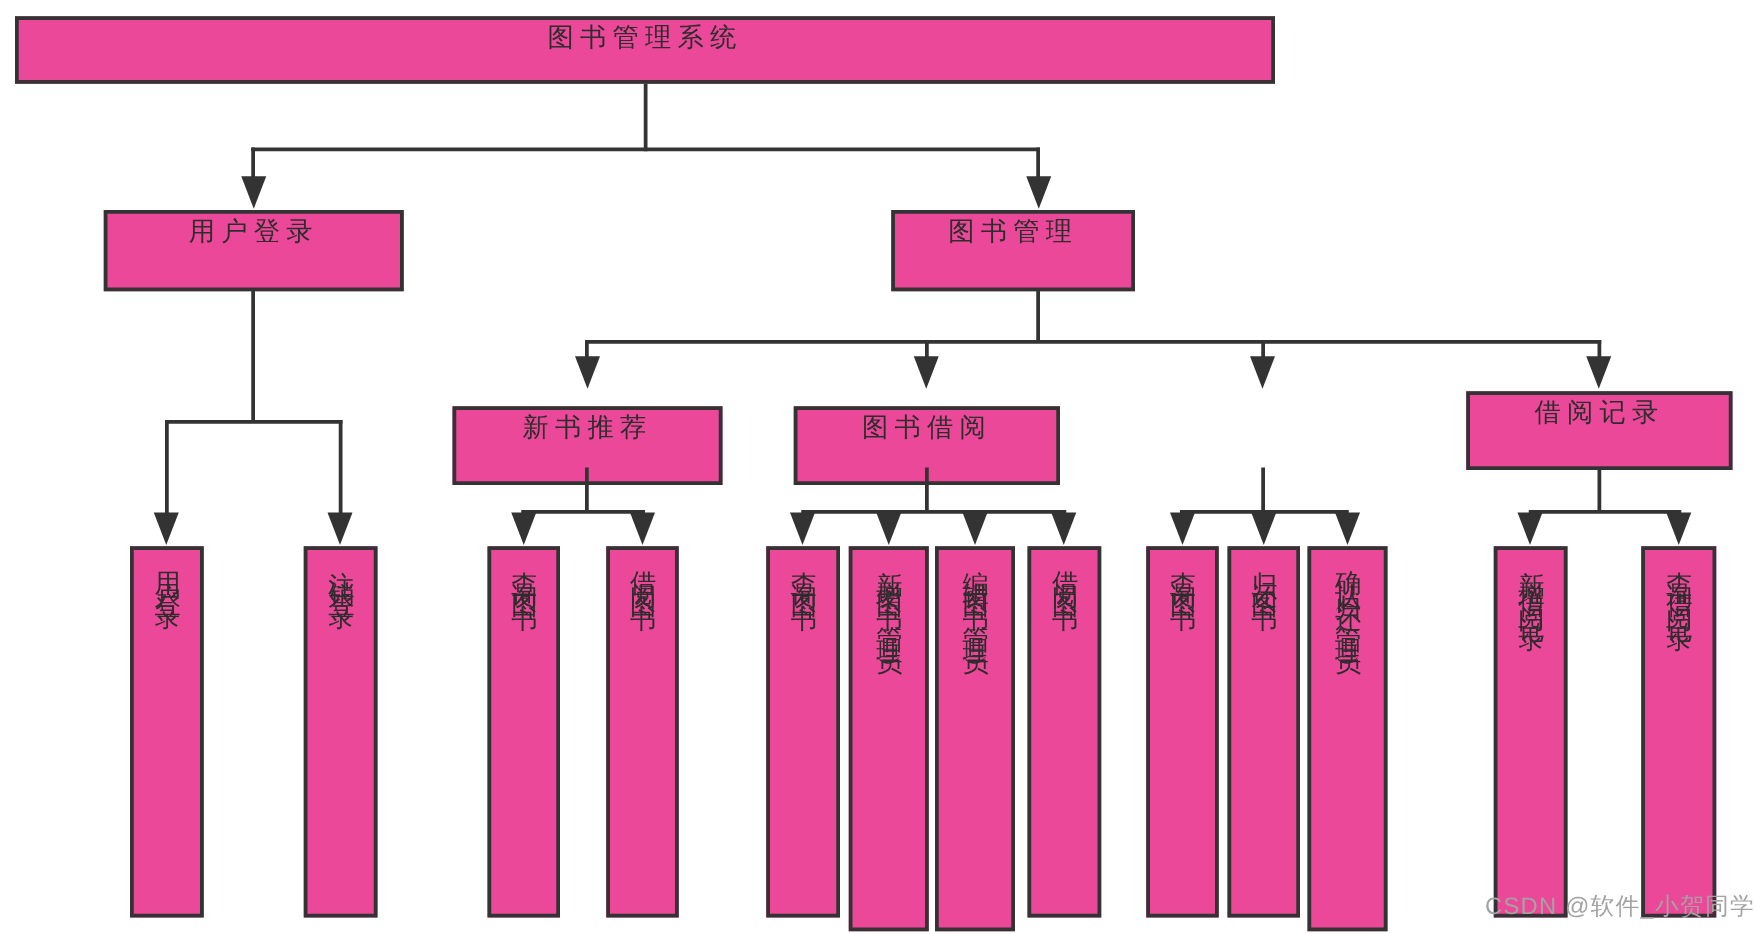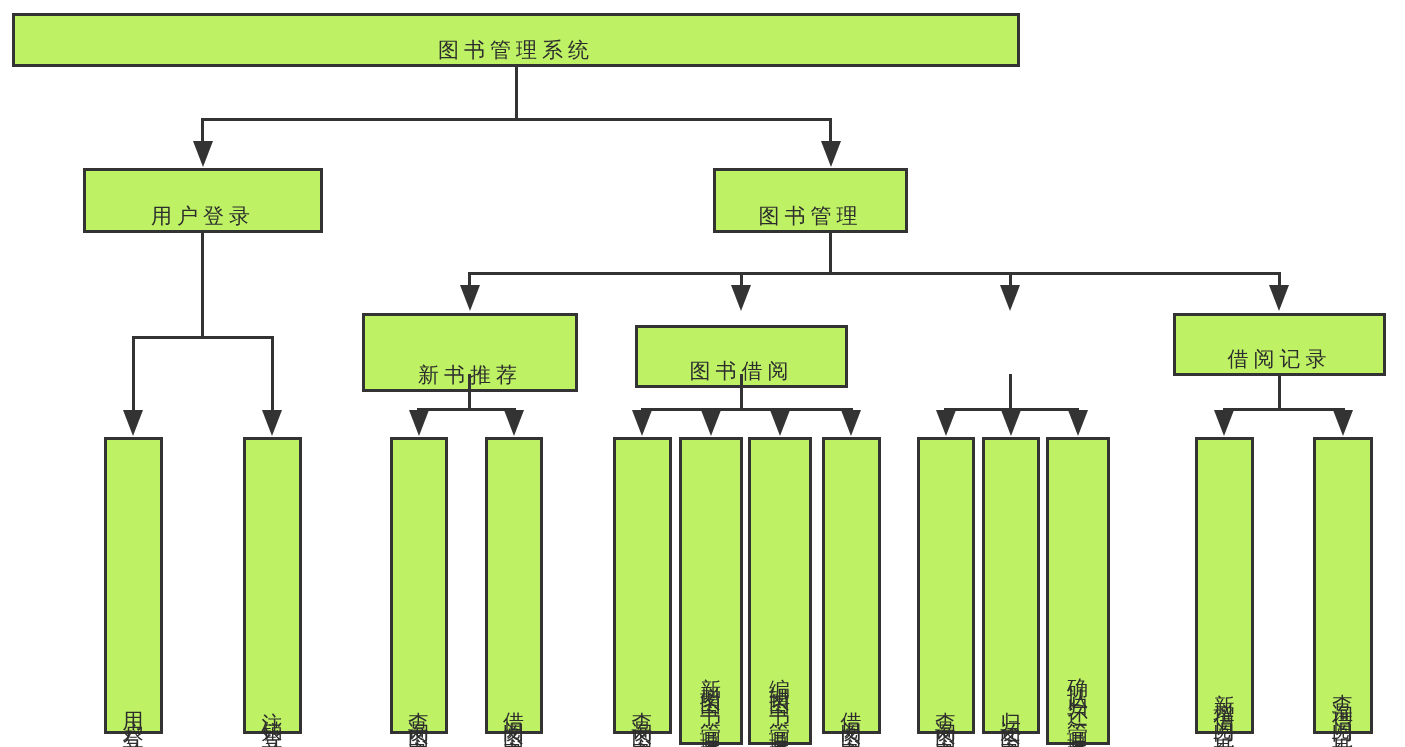--- a/index.html
+++ b/index.html
@@ -15,24 +15,24 @@
   }
   .canvas{
     position:relative;
     width:1405px;height:747px;
     background:var(--background);
     overflow:hidden;
   }
   .node{
     position:absolute;
     box-sizing:border-box;
-    background:#bef264;
+    background:#ec4899;
     border:3px solid var(--line);
     display:flex;
-    align-items:flex-end;
+    align-items:flex-start;
     justify-content:center;
     color:var(--text);
     font-size:21px;
   }
   .node.h .lbl{
     letter-spacing:5px;
     white-space:nowrap;
   }
   .node.v .vlbl{
     writing-mode:vertical-rl;
@@ -67,21 +67,21 @@
     <span class="lbl">图书管理系统</span>
   </div>
 
   <div class="node h" style="left:83px;top:168px;width:240px;height:65px">
     <span class="lbl">用户登录</span>
   </div>
   <div class="node h" style="left:713px;top:168px;width:195px;height:65px">
     <span class="lbl">图书管理</span>
   </div>
 
-  <div class="node h" style="left:362px;top:313px;width:216px;height:79px">
+  <div class="node h" style="left:362px;top:325px;width:216px;height:63px">
     <span class="lbl">新书推荐</span>
   </div>
   <div class="node h" style="left:635px;top:325px;width:213px;height:63px">
     <span class="lbl">图书借阅</span>
   </div>
   <div class="node h" style="left:1173px;top:313px;width:213px;height:63px">
     <span class="lbl">借阅记录</span>
   </div>
 
   <div class="node v" style="left:104px;top:437px;width:59px;height:297px">
@@ -169,14 +169,15 @@
   <div class="hl" style="left:944px;top:408px;width:135px"></div>
   <div class="ar" style="left:936px;top:410px"></div>
   <div class="ar" style="left:1001px;top:410px"></div>
   <div class="ar" style="left:1068px;top:410px"></div>
 
   <div class="vl" style="left:1278px;top:374px;height:36px"></div>
   <div class="hl" style="left:1223px;top:408px;width:122px"></div>
   <div class="ar" style="left:1214px;top:410px"></div>
   <div class="ar" style="left:1333px;top:410px"></div>
 
+  <div class="watermark">CSDN @软件_小贺同学</div>
 
 </div>
 
 </body></html>

